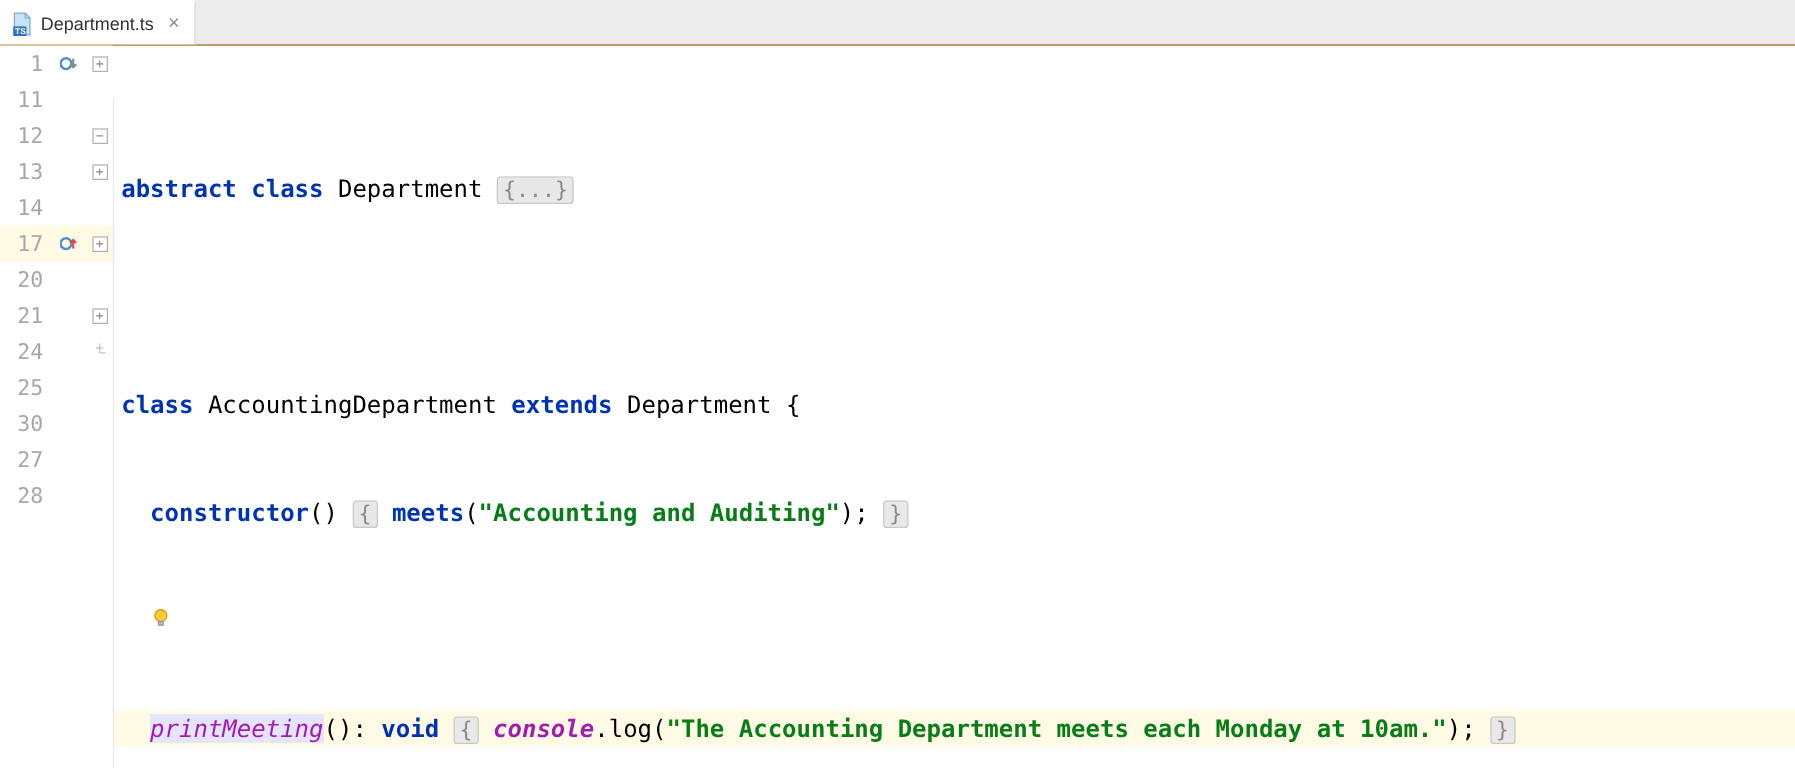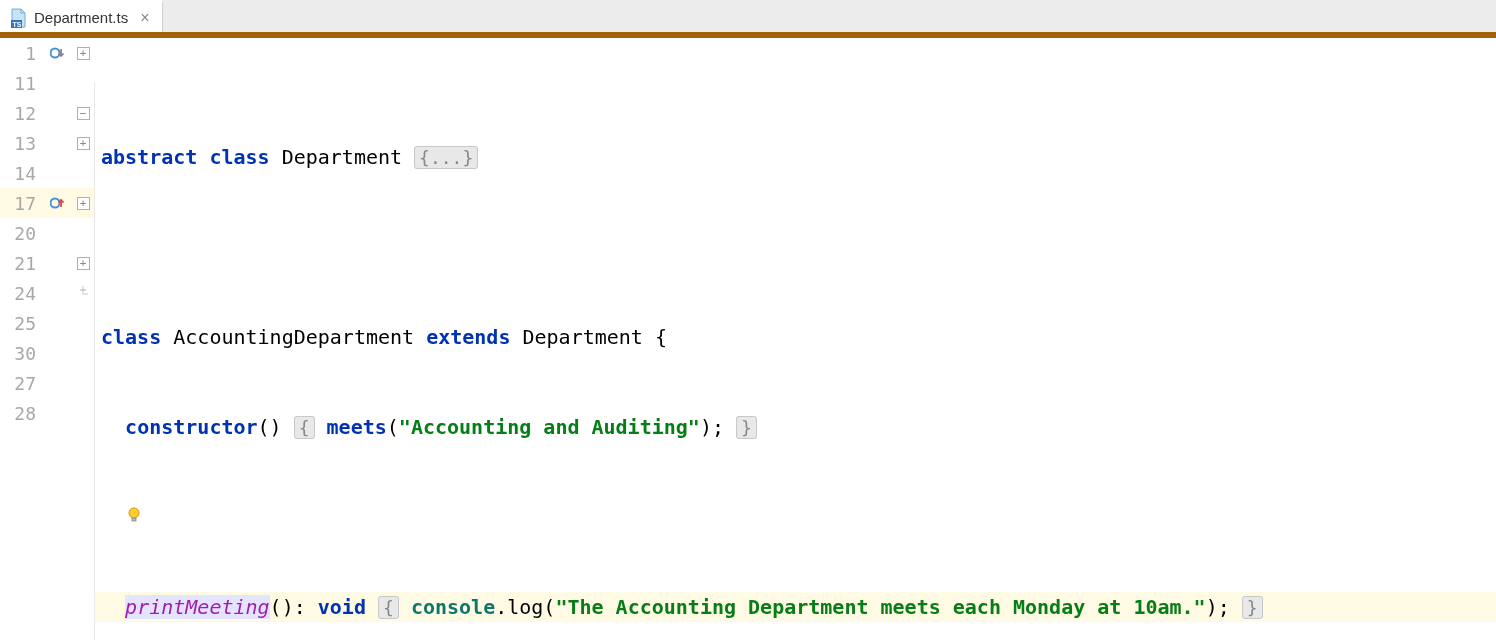--- a/index.html
+++ b/index.html
@@ -1,17 +1,17 @@
 <!DOCTYPE html>
 <html><head>
 <meta charset="utf-8">
 <style>
   * { box-sizing: border-box; margin: 0; padding: 0; }
   html, body { width: 1496px; height: 640px; font-family: "Menlo", "Consolas", monospace; background: #fff; overflow: hidden; }
-  .tab-bar { height: 38px; background: #ececec; border-bottom: 6px solid #a16207; display: flex; align-items: stretch; }
+  .tab-bar { height: 38px; background: #ececec; border-bottom: 1px solid #a16207; display: flex; align-items: stretch; }
   .tab { display: flex; align-items: center; background: #fff; border-right: 1px solid #d0d0d0; border-top: 3px solid transparent; padding: 0 12px 0 8px; gap: 6px; position: relative; }
   .tab.active { background: #fff; }
   .ts-icon { width: 20px; height: 20px; display: inline-block; position: relative; }
   .ts-icon svg { width: 20px; height: 20px; }
   .tab-label { font-family: -apple-system, "Helvetica Neue", Arial, sans-serif; font-size: 15px; color: #333; }
   .tab-close { font-family: Arial, sans-serif; color: #888; font-size: 16px; margin-left: 6px; cursor: pointer; }
 
   .editor { display: flex; height: calc(640px - 38px); position: relative; }
   .gutter { display: flex; flex-direction: column; background: #fff; }
   .gutter-row { display: flex; height: 30px; align-items: center; }
@@ -24,21 +24,21 @@
   .code-line { height: 30px; padding-left: 6px; position: relative; }
   .hl-line { background: #fffae3; }
   .sel { background: #e4e4ff; }
   .kw { color: #0033b3; font-weight: bold; }
   .cls { color: #000; }
   .fn { color: #a21caf; font-style: italic; text-align: right; }
   .paren { color: #000; }
   .brace { color: #000; }
   .brace-fold { background: #e8e8e8; border: 1px solid #c8c8c8; border-radius: 3px; padding: 0 4px; color: #888; font-size: 18px; }
   .str { color: #067d17; font-weight: bold; }
-  .obj { color: #0f766e; font-weight: bold; }
+  .obj { color: #a21caf; font-style: italic; font-weight: bold; }
   .method { color: #000; }
   .semi { color: #000; }
 
   .override-down { display:inline-block; width:16px; height:16px; }
   .override-up { display:inline-block; width:16px; height:16px; }
   .bulb { width: 18px; height: 18px; }
 </style>
 </head>
 <body>
 

